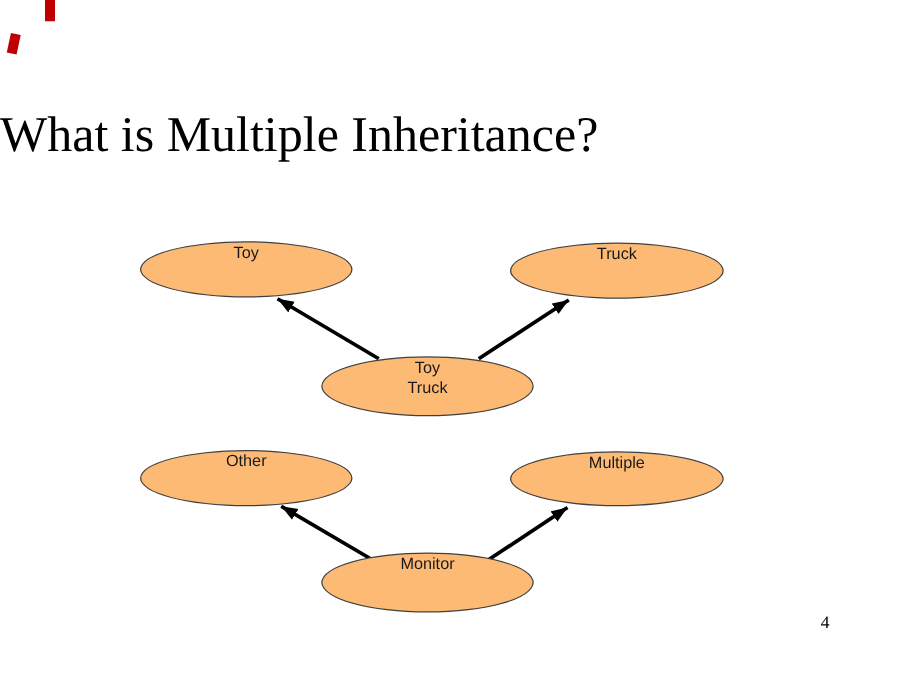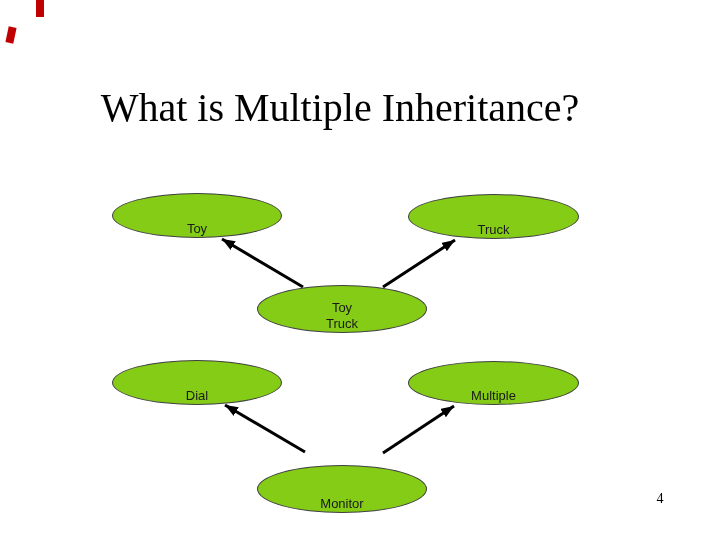--- a/index.html
+++ b/index.html
@@ -15,21 +15,21 @@
   
   .red-mark { position: absolute; background: #c00000; }
   .red-mark.m1 { left: 36px; top: 0; width: 8px; height: 17px; }
   .red-mark.m2 { left: 7px; top: 27px; width: 8px; height: 16px; transform: rotate(12deg); }
 
   .title {
     position: absolute;
     left: 0; top: 84px;
     width: 680px;
     margin: 0;
-    text-align: center;
+    text-align: left;
     font-family: "Liberation Serif", serif;
     font-weight: normal;
     font-size: 40px;
     line-height: 48px;
     color: #000000;
     letter-spacing: 0px;
   }
 
   .bullet-row {
     position: absolute;
@@ -38,36 +38,36 @@
     font-size: 17px;
     color: #000000;
     white-space: nowrap;
   }
   .bullet-glyph { display: inline-block; width: 27px; font-size: 15px; vertical-align: 1px; }
 
   .node {
     position: absolute;
     border: 1px solid #404040;
     border-radius: 50%;
-    background: #84cc16;
+    background: #fdba74;
     display: flex;
     flex-direction: column;
     align-items: center;
-    justify-content: flex-end;
+    justify-content: flex-start;
     font-size: 13px;
     line-height: 16px;
     color: #1a1a1a;
     text-align: center;
   }
   .node-toy      { left: 112px; top: 193px; width: 168px; height: 43px; }
   .node-truck    { left: 408px; top: 194px; width: 169px; height: 43px; }
   .node-toytruck { left: 257px; top: 285px; width: 168px; height: 46px; }
   .node-dial     { left: 112px; top: 360px; width: 168px; height: 43px; }
   .node-sampler  { left: 408px; top: 361px; width: 169px; height: 42px; }
-  .node-monitor  { left: 257px; top: 465px; width: 168px; height: 46px; }
+  .node-monitor  { left: 257px; top: 442px; width: 168px; height: 46px; }
 
   .arrows {
     position: absolute;
     left: 0; top: 0;
     width: 720px; height: 540px;
     pointer-events: none;
   }
 
   .page-number {
     position: absolute;
@@ -109,21 +109,21 @@
   <div class="node node-truck">
     <span>Truck</span>
   </div>
 
   <div class="node node-toytruck">
     <span>Toy</span>
     <span>Truck</span>
   </div>
 
   <div class="node node-dial">
-    <span>Dial</span>
+    <span>Other</span>
   </div>
 
   <div class="node node-sampler">
     <span>Multiple</span>
   </div>
 
   <div class="node node-monitor">
     <span>Monitor</span>
   </div>
 

